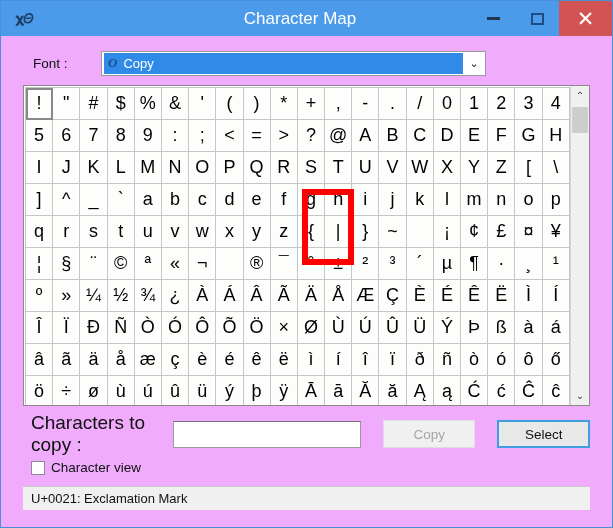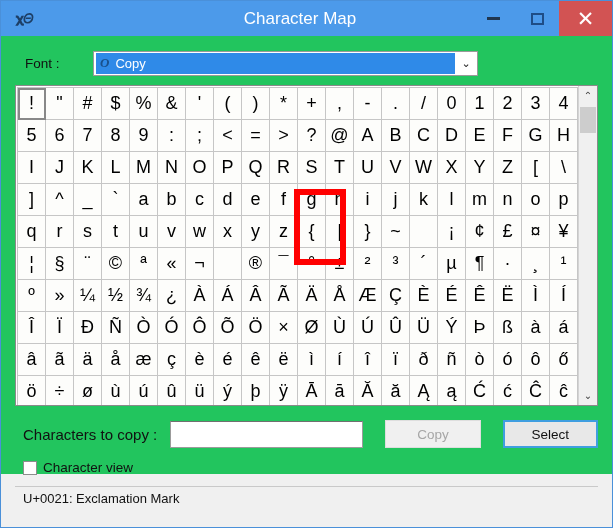--- a/index.html
+++ b/index.html
@@ -78,23 +78,23 @@
   }
   .win-btn.close .glyph {
     color: #ffffff;
     font-size: 21px;
     line-height: 1;
     font-family: "Liberation Sans", sans-serif;
   }
 
   
   .content {
-    padding: 0 14px;
-    background: #22c55e;
-    height: 438px;
+    padding: 0 22px;
+    background: #f0abfc;
+    height: 491px;
     position: relative;
   }
 
   
   .font-row {
     display: flex;
     align-items: center;
     height: 44px;
     padding-top: 10px;
   }
@@ -237,21 +237,21 @@
   }
 
   
   .copy-row {
     display: flex;
     align-items: center;
     margin-top: 14px;
     height: 28px;
   }
   .copy-label {
-    font-size: 15px;
+    font-size: 19px;
     color: #111;
     width: 162px;
     padding-left: 8px;
   }
   .copy-input {
     width: 203px;
     height: 27px;
     border: 1px solid #9b9b9b;
     border-top-color: #707070;
     background: #ffffff;

